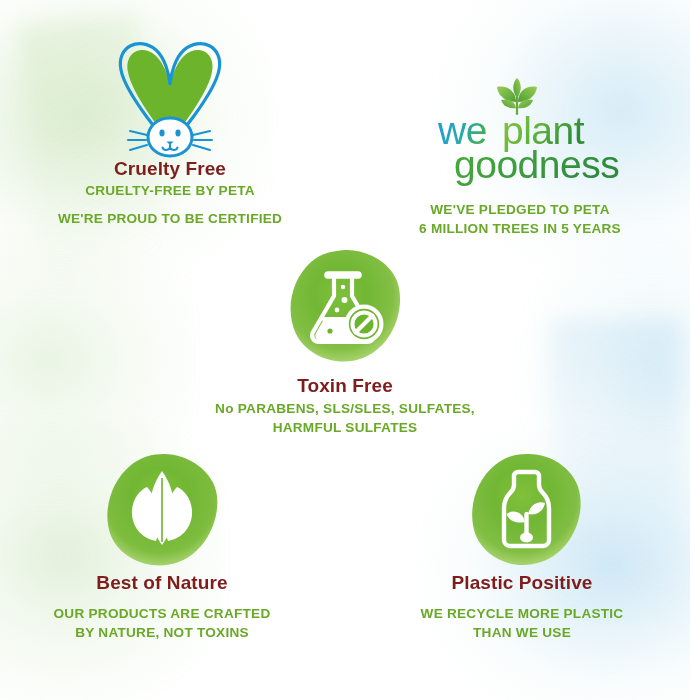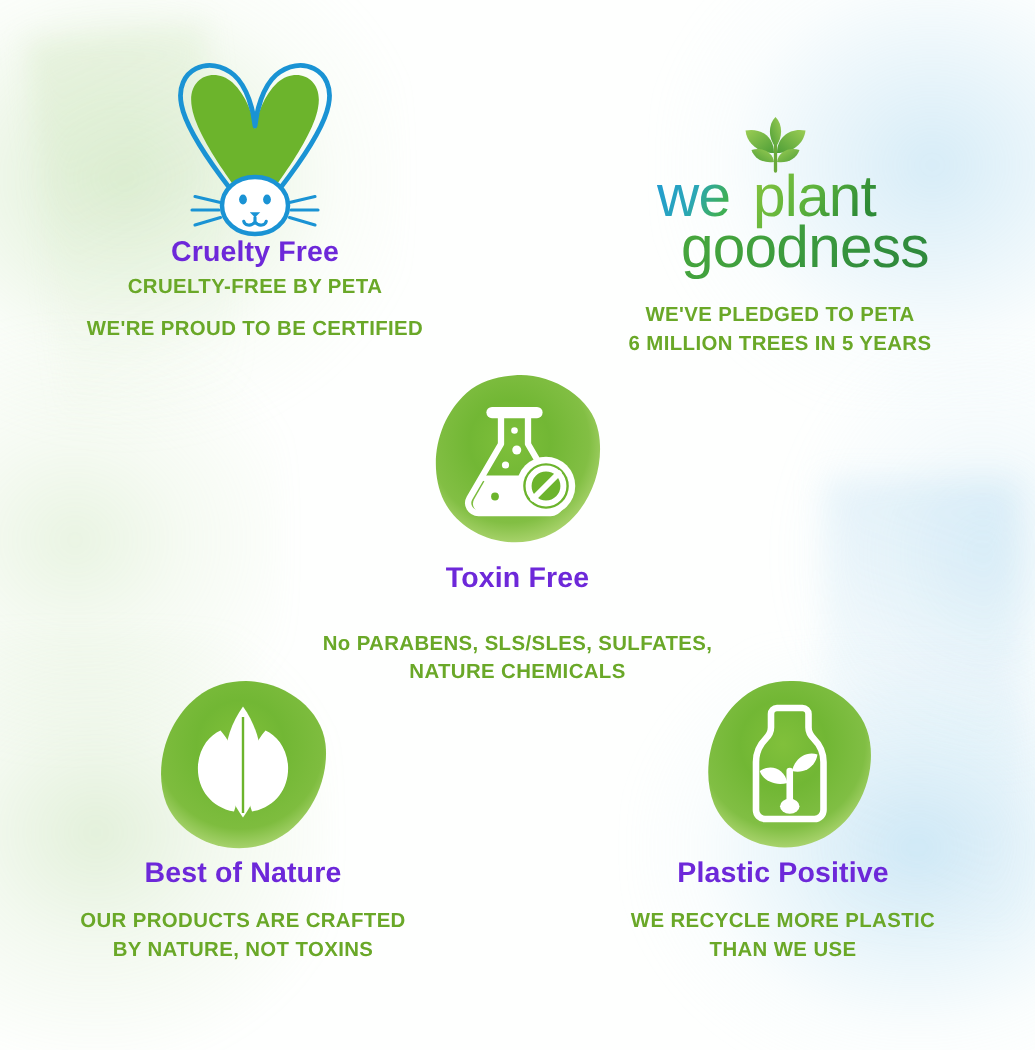--- a/index.html
+++ b/index.html
@@ -115,21 +115,21 @@
   #content { position: absolute; inset: 0; }
 
   .block {
     position: absolute;
     text-align: center;
   }
 
   .heading {
     font-size: 19px;
     font-weight: bold;
-    color: #6d28d9;
+    color: #7f1d1d;
     letter-spacing: 0.1px;
     line-height: 1.2;
     white-space: nowrap;
   }
 
   .subline {
     font-size: 13.6px;
     font-weight: bold;
     color: #6aa828;
     letter-spacing: 0.25px;
@@ -297,22 +297,22 @@
           <circle cx="77" cy="76" r="19.5" fill="#ffffff"></circle>
           <circle cx="77" cy="76" r="15.2" fill="#6cb42c"></circle>
           <circle cx="77" cy="76" r="11.6" fill="none" stroke="#ffffff" stroke-width="4"></circle>
           <line x1="68.5" y1="84.5" x2="85.5" y2="67.5" stroke="#ffffff" stroke-width="4" stroke-linecap="round"></line>
         </g>
       </svg>
     </div>
 
     <div class="block" id="block-toxin">
       <div class="heading">Toxin Free</div>
-      <div class="subline" style="margin-top:21px;text-align:center;">No PARABENS, SLS/SLES, SULFATES,</div>
-      <div class="subline">NATURE CHEMICALS</div>
+      <div class="subline" style="margin-top:1px;text-align:center;">No PARABENS, SLS/SLES, SULFATES,</div>
+      <div class="subline">HARMFUL SULFATES</div>
     </div>
 
     <div class="badge" id="badge-nature">
       <svg width="117" height="117" viewBox="0 0 117 117">
         <defs>
           <radialGradient id="wcNature" cx="48%" cy="38%" r="63%">
             <stop offset="0%" stop-color="#7cbe33"></stop>
             <stop offset="42%" stop-color="#6cb42c"></stop>
             <stop offset="80%" stop-color="#79ba37"></stop>
             <stop offset="100%" stop-color="#a6d26a"></stop>

